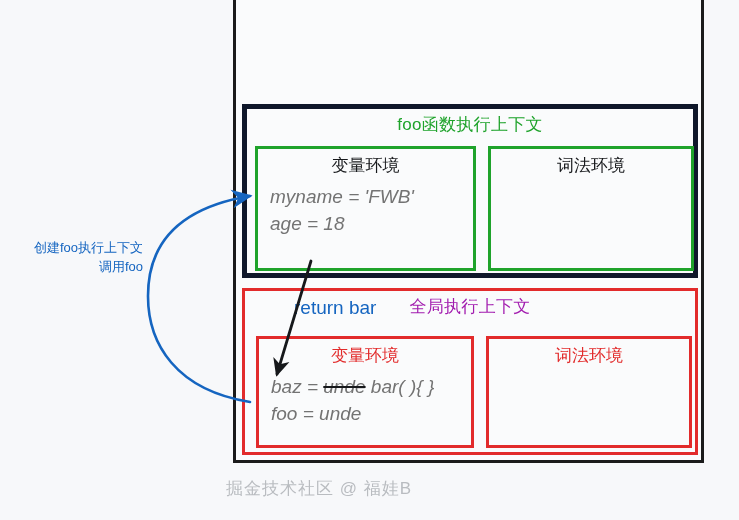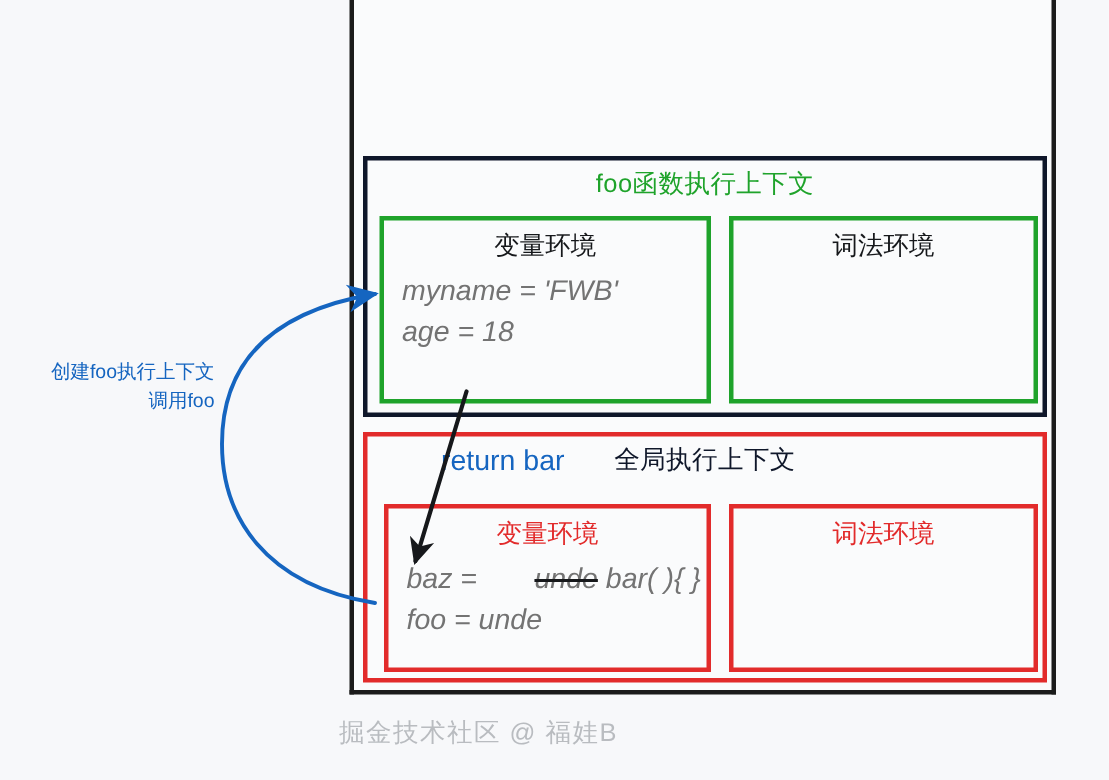--- a/index.html
+++ b/index.html
@@ -39,21 +39,21 @@
   .ctx {
     position: absolute;
     box-sizing: border-box;
     background: #fafbfc;
   }
   .ctx-foo {
     left: 242px;
     top: 104px;
     width: 456px;
     height: 174px;
-    border: 3px solid #0f172a;
+    border: 5px solid #0f172a;
   }
   .ctx-global {
     left: 242px;
     top: 288px;
     width: 456px;
     height: 167px;
     border: 3px solid #e22b2b;
   }
 
   .ctx-title {
@@ -61,21 +61,21 @@
     top: 5px;
     left: 0;
     width: 100%;
     text-align: center;
     font-size: 17px;
     line-height: 22px;
     letter-spacing: 0.3px;
     white-space: nowrap;
   }
   .ctx-title.green { color: #1fa32b; }
-  .ctx-title.red   { color: #0f172a; }
+  .ctx-title.red   { color: #a21caf; }
 
   
   .env {
     position: absolute;
     box-sizing: border-box;
     background: #fafbfc;
     padding-left: 37px;
   }
   .env.green { border: 3px solid #1fa32b; }
   .env.red   { border: 3px solid #e22b2b; }
@@ -109,21 +109,20 @@
     line-height: 27px;
     color: #737373;
     white-space: nowrap;
     font-family: "Liberation Sans", "DejaVu Sans", sans-serif;
     font-style: italic;
   }
   .strike {
     text-decoration: line-through;
     text-decoration-thickness: 2px;
     text-decoration-color: #16181b;
-    margin-left: 33px;
   }
 
   
   .return-bar {
     position: absolute;
     left: 294px;
     top: 296px;
     font-size: 19px;
     line-height: 24px;
     color: #1565c0;

